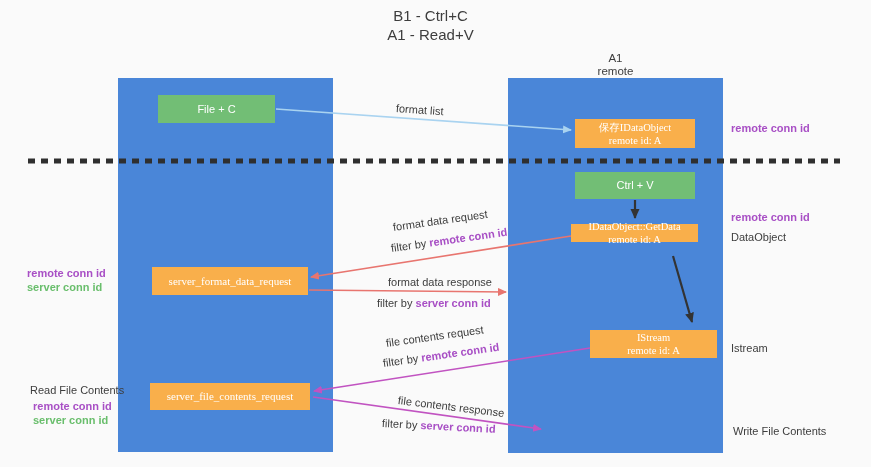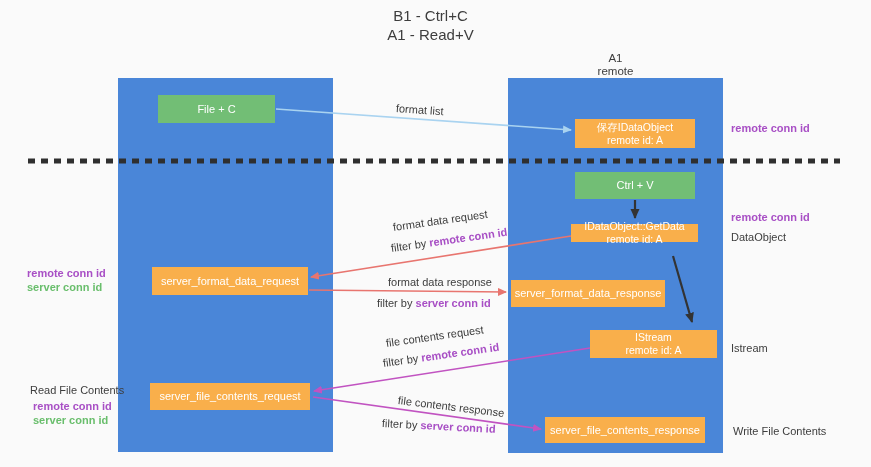--- a/index.html
+++ b/index.html
@@ -11,21 +11,21 @@
   }
   .title { position:absolute; left:0; right:10px; top:6px; text-align:center;
            font-size:15px; line-height:19px; color:var(--text-dark); }
   .col-header { position:absolute; top:52px; width:215px; text-align:center;
                 font-size:11.5px; line-height:13px; color:var(--text-dark); }
   .lifeline { position:absolute; background:var(--column-blue); }
   .overlay { position:absolute; left:0; top:0; width:871px; height:467px; }
   .box { position:absolute; display:flex; flex-direction:column; align-items:center;
          justify-content:center; color:#ffffff; text-align:center;
          font-size:11px; line-height:13px; white-space:nowrap; }
-  .box.orange { background:var(--box-orange); }
+  .box.orange { background:var(--box-orange);font-family:Liberation Serif, serif; }
   .box.green  { background:var(--box-green); }
   .box .sub { font-size:10.5px; }
   .flow-label { position:absolute; font-size:11px; white-space:nowrap;
                 color:var(--text-dark); transform-origin:left center; }
   .side-label { position:absolute; font-size:11px; white-space:nowrap; }
   .purple { color:var(--text-purple); font-weight:bold; }
   .green-text { color:var(--text-green); font-weight:bold; }
   .ln-blue    { stroke:var(--arrow-lightblue); stroke-width:1.6; }
   .ln-salmon  { stroke:var(--arrow-salmon);    stroke-width:1.6; }
   .ln-magenta { stroke:var(--arrow-magenta);   stroke-width:1.6; }
@@ -95,36 +95,30 @@
 
   <div class="box orange" style="left:571px; top:224px; width:127px; height:18px;">
     <div class="sub">IDataObject::GetData</div>
     <div class="sub">remote id: A</div>
   </div>
 
   <div class="box orange" style="left:152px; top:267px; width:156px; height:28px;">
     <div>server_format_data_request</div>
   </div>
 
-  <div class="box orange" style="left:511px; top:280px; width:154px; height:27px;">
-    <div>server_format_data_response</div>
-  </div>
 
   <div class="box orange" style="left:590px; top:330px; width:127px; height:28px;">
     <div class="sub">IStream</div>
     <div class="sub">remote id: A</div>
   </div>
 
   <div class="box orange" style="left:150px; top:383px; width:160px; height:27px;">
     <div>server_file_contents_request</div>
   </div>
 
-  <div class="box orange" style="left:545px; top:417px; width:160px; height:26px;">
-    <div>server_file_contents_response</div>
-  </div>
 
   <div class="flow-label" style="left:396px; top:102px; transform:rotate(4deg);">format list</div>
 
   <div class="flow-label" style="left:393px; top:221px; transform:rotate(-8deg);">format data request</div>
   <div class="flow-label" style="left:391px; top:242px; transform:rotate(-8deg);">
     <span>filter by </span><span class="purple">remote conn id</span>
   </div>
 
   <div class="flow-label" style="left:388px; top:276px;">format data response</div>
   <div class="flow-label" style="left:377px; top:297px;">

